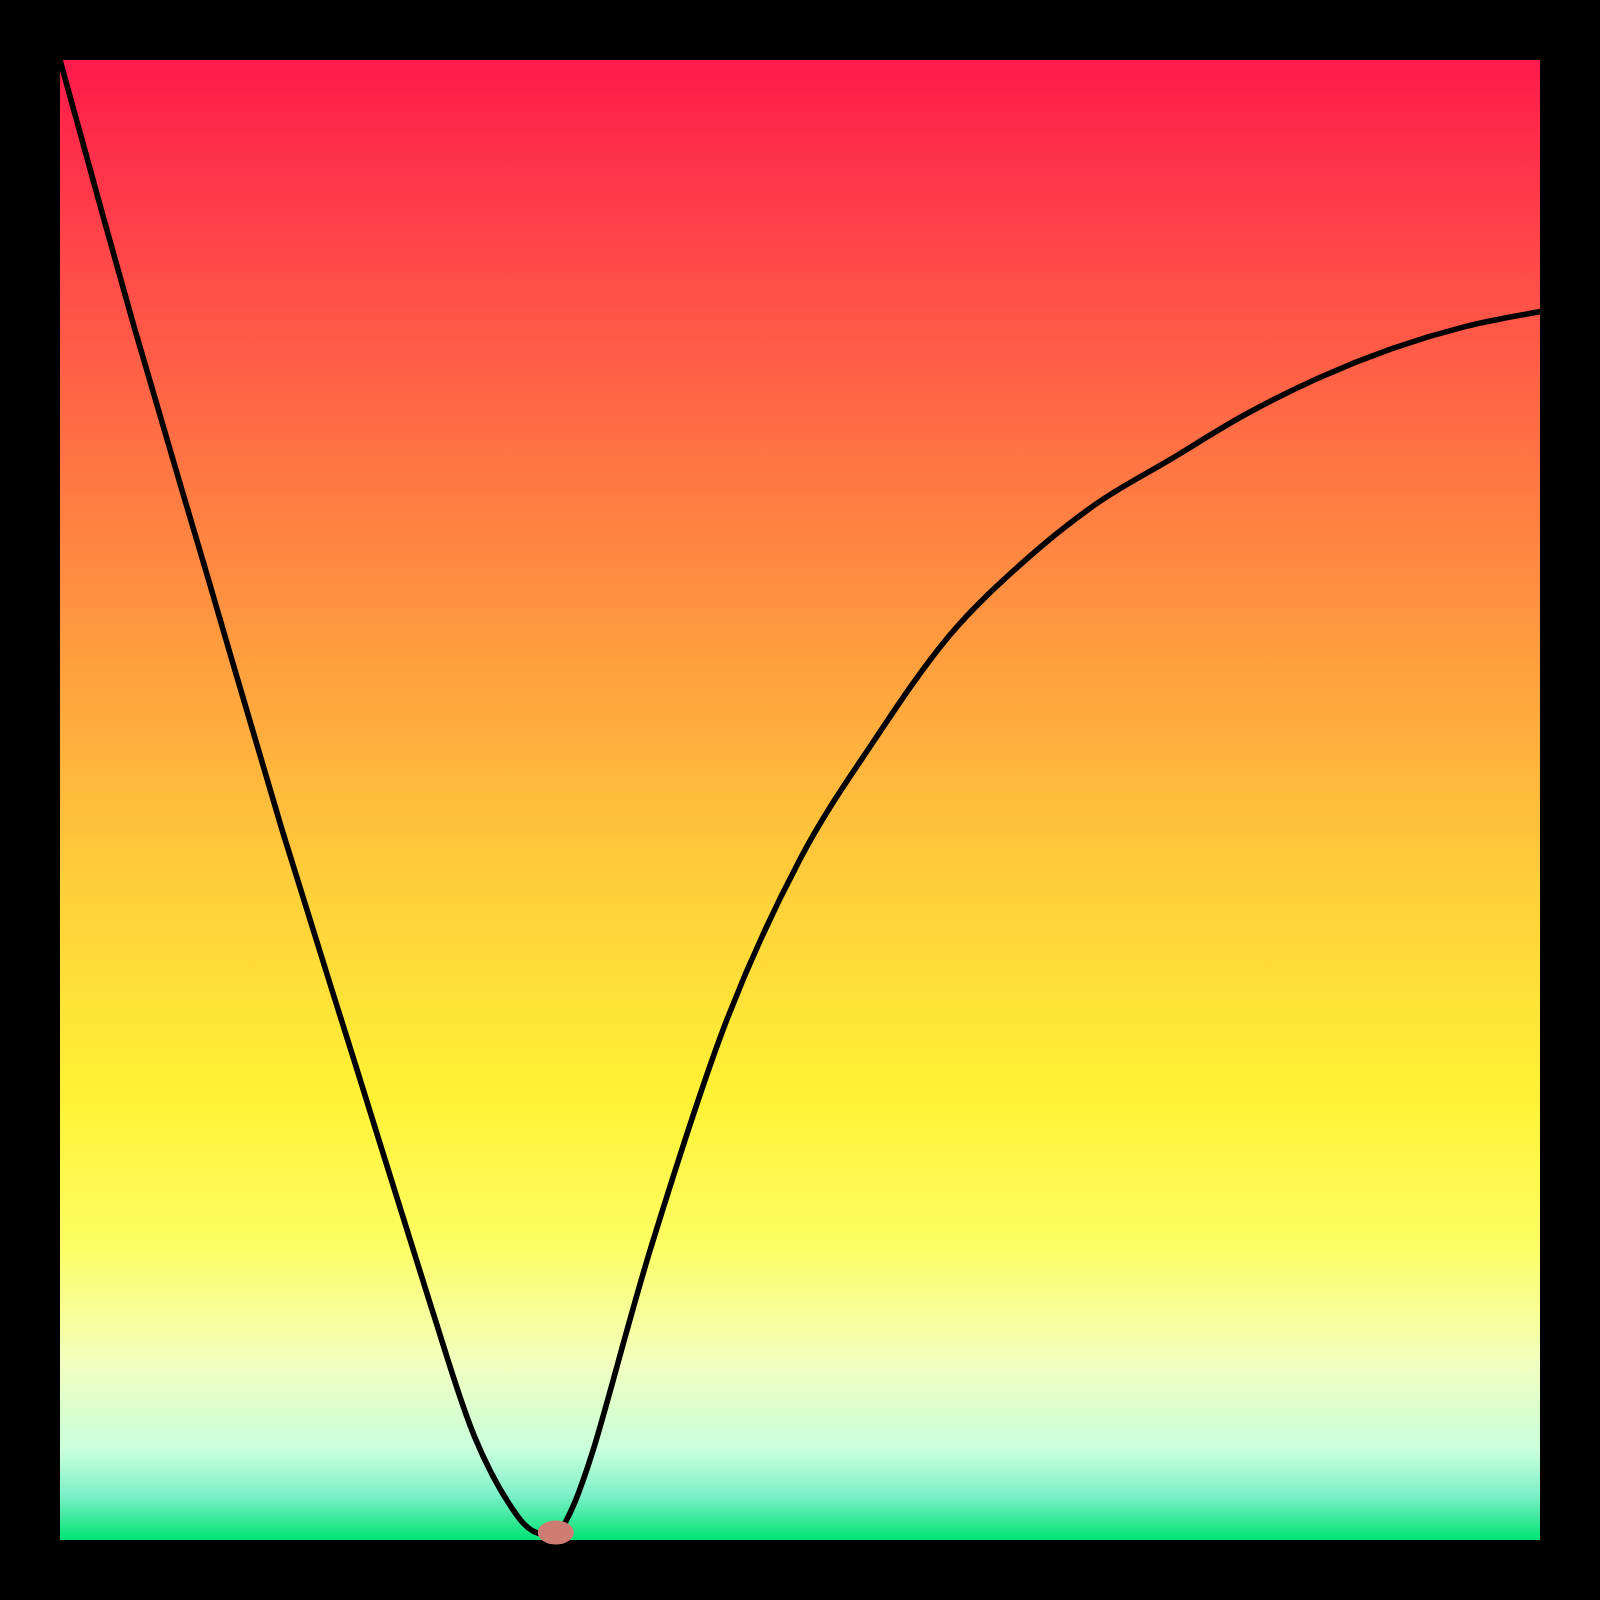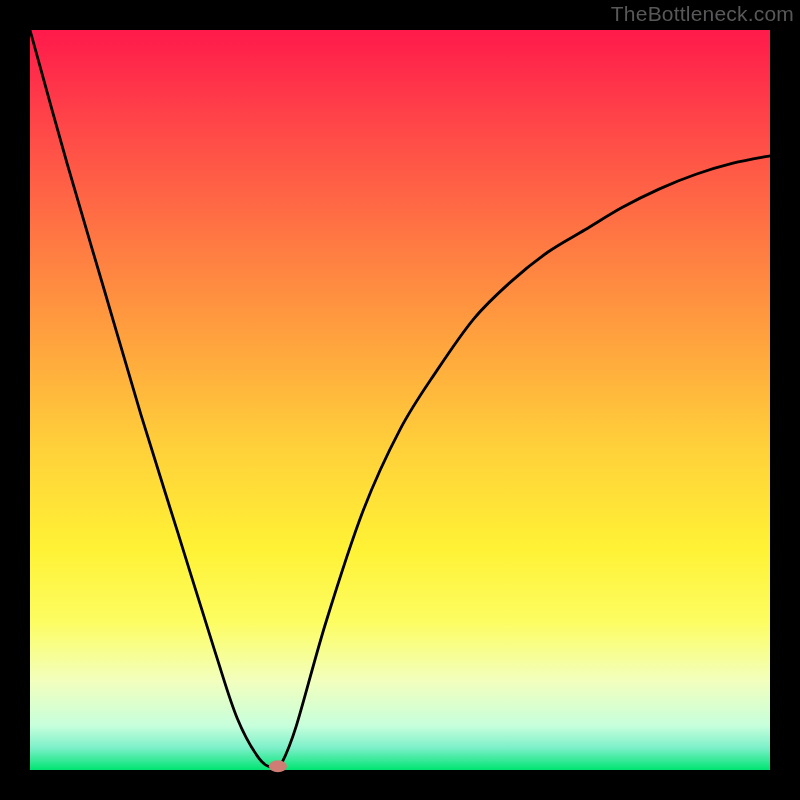--- a/index.html
+++ b/index.html
@@ -59,21 +59,20 @@
   .marker {
     fill: #cf7d74;
     stroke: none;
   }
 </style>
 </head>
 <body>
 
 <div class="frame">
 
-  <div class="attribution">TheBottleneck.com</div>
 
   <div class="plot-area">
     <svg class="curve-svg" viewBox="0 0 740 740">
       <path class="curve" d="M 0,0 C 6.166666666666667,22.200000000000006 24.666666666666664,90.03333333333339 37,133.20000000000005 C 49.333333333333336,176.3666666666667 61.666666666666664,217.06666666666666 74,259 C 86.33333333333333,300.93333333333334 98.66666666666667,344.1 111,384.8 C 123.33333333333333,425.5 135.66666666666666,463.73333333333335 148,503.2 C 160.33333333333334,542.6666666666666 175.13333333333333,590.7666666666667 185,621.6 C 194.86666666666667,652.4333333333334 199.8,670.3166666666667 207.20000000000002,688.2 C 214.60000000000002,706.0833333333334 223.23333333333335,720.6366666666667 229.4,728.9 C 235.56666666666666,737.1633333333333 240.5,737.04 244.20000000000002,737.78 C 247.90000000000003,738.52 247.90000000000003,740.37 251.60000000000002,733.34 C 255.3,726.3100000000001 259,719.1566666666668 266.4,695.6 C 273.79999999999995,672.0433333333333 284.9,627.7666666666667 296,592 C 307.1,556.2333333333333 320.6666666666667,513.0666666666667 333,481 C 345.3333333333333,448.93333333333334 357.66666666666663,423.0333333333333 370,399.59999999999997 C 382.33333333333337,376.16666666666663 394.66666666666674,358.9 407.00000000000006,340.4 C 419.33333333333337,321.9 431.6666666666667,303.40000000000003 444,288.6 C 456.3333333333333,273.8 468.6666666666667,262.7 481,251.59999999999997 C 493.3333333333333,240.49999999999997 505.6666666666667,230.63333333333333 518,222 C 530.3333333333334,213.36666666666667 542.6666666666666,207.20000000000007 555,199.80000000000007 C 567.3333333333334,192.40000000000006 579.6666666666666,184.38333333333335 592,177.60000000000002 C 604.3333333333334,170.8166666666667 616.6666666666666,164.65000000000003 629,159.10000000000002 C 641.3333333333334,153.55 653.6666666666666,148.61666666666662 666,144.29999999999995 C 678.3333333333334,139.9833333333333 690.6666666666666,136.28333333333336 703,133.20000000000005 C 715.3333333333334,130.11666666666673 733.8333333333334,127.0333333333334 740,125.80000000000007"></path>
       <ellipse class="marker" cx="247.9" cy="736.3" rx="9" ry="6"></ellipse>
     </svg>
   </div>
 
 </div>
 

